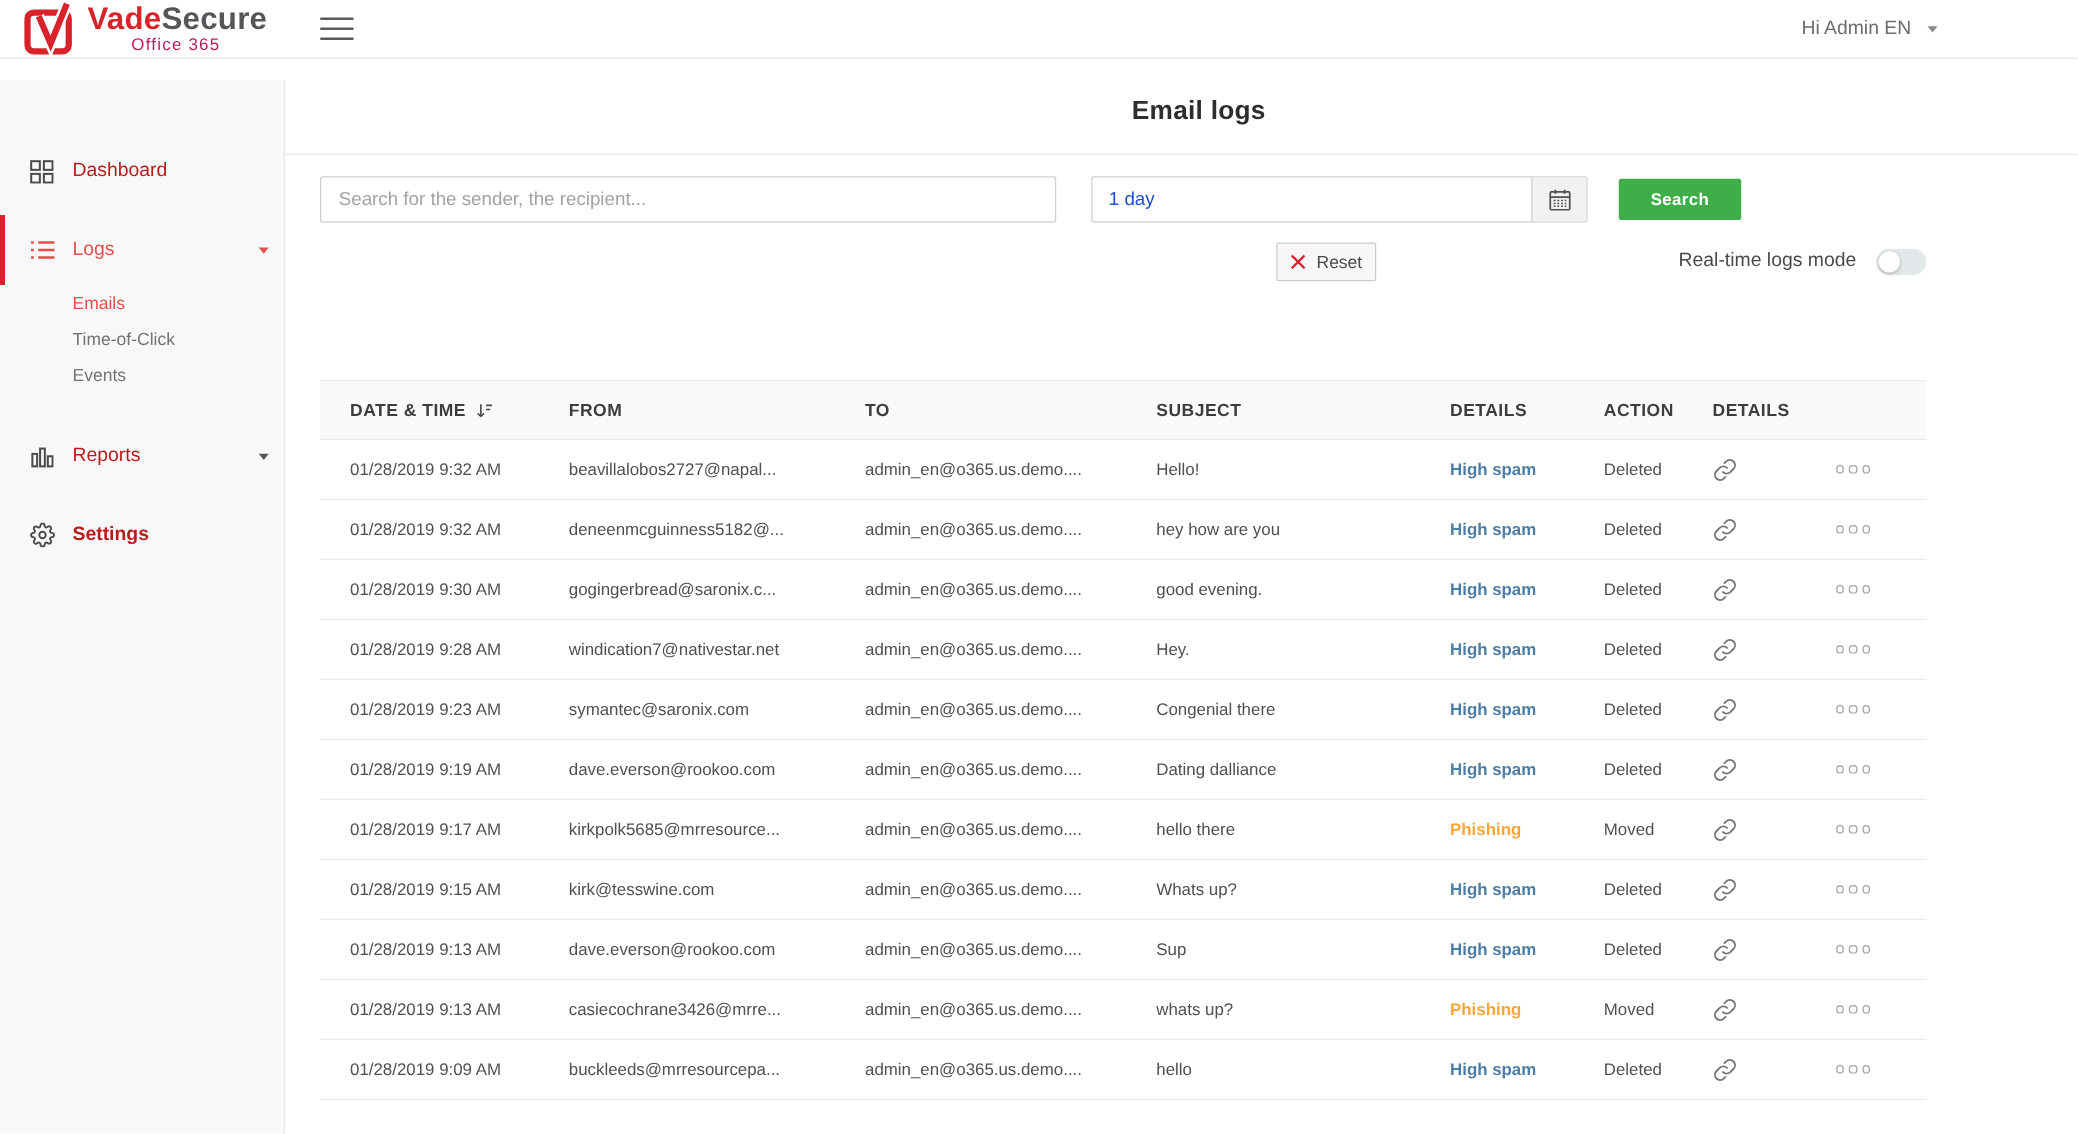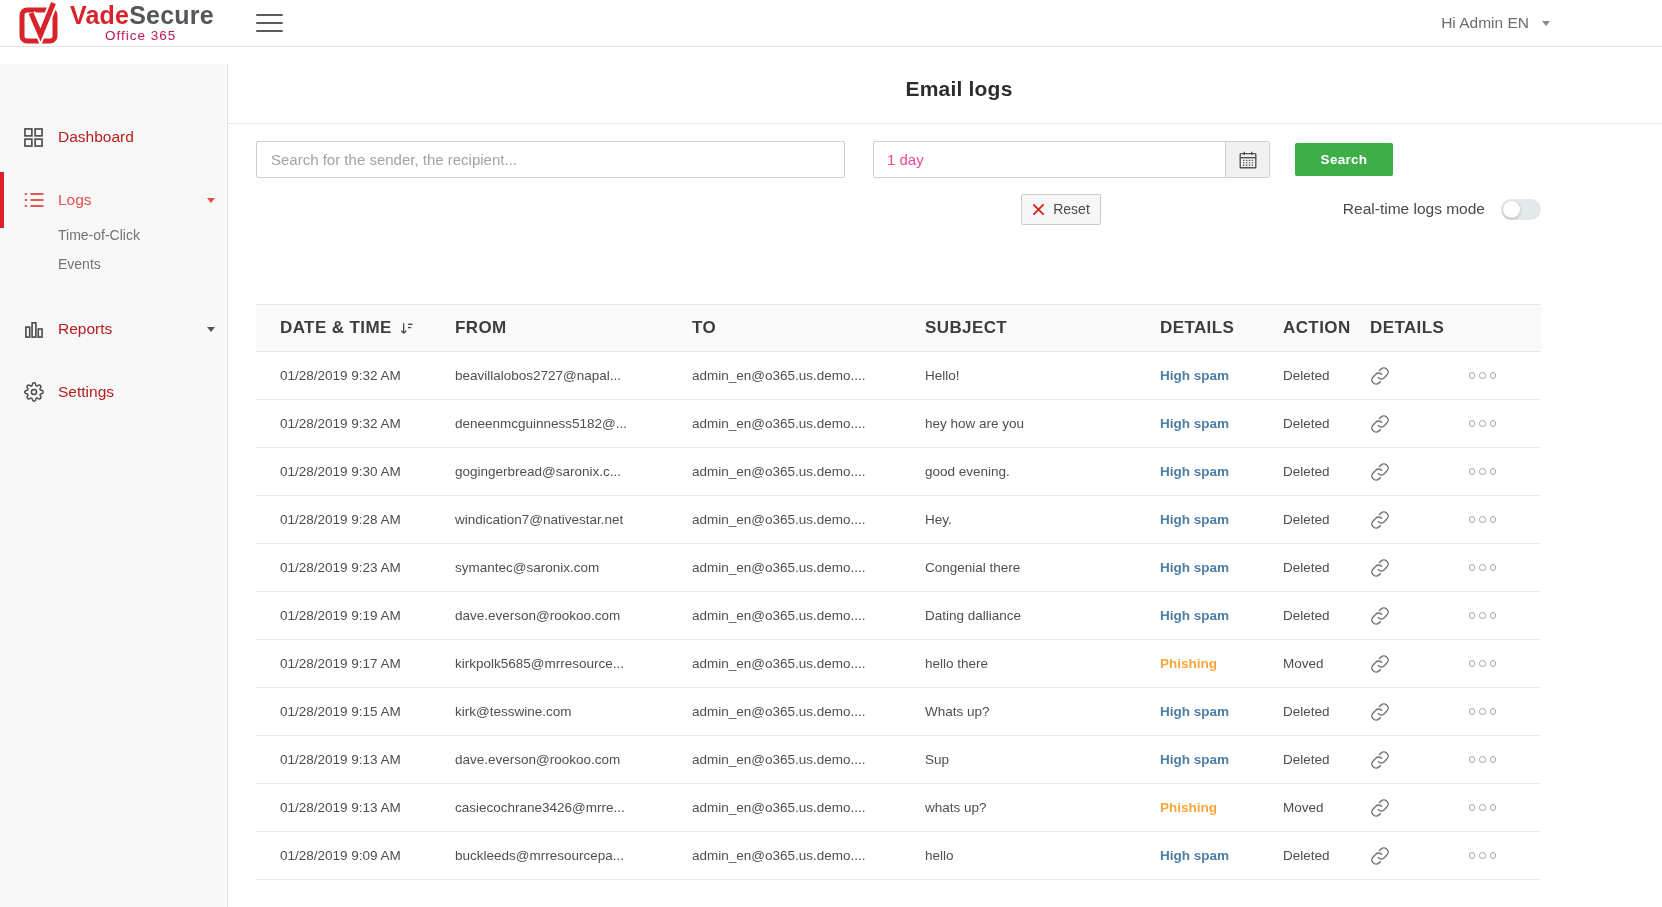--- a/index.html
+++ b/index.html
@@ -35,39 +35,39 @@
     background:#f8f8f8; border-right:1px solid #e5e5e5; z-index:2;}
   .nav-item{ position:relative; display:flex; align-items:center; height:40px;
     padding-left:24px; font-size:15.5px; color:#b91c1c; cursor:pointer;}
   .nav-icon{ width:20px; height:20px; margin-right:14px; flex:none; display:flex; align-items:center;}
   .nav-item .caret-down{ margin-left:auto; margin-right:12px; border-top-color:#555;}
   .nav-item.active{ color:var(--sidebar-active-red); }
   .nav-item.active .caret-down{ border-top-color:var(--sidebar-active-red); }
   .nav-item.active::before{ content:""; position:absolute; left:0; top:-8px; width:4px; height:56px;
     background:var(--brand-red); }
   .mt-dash{ margin-top:53px; } .mt-logs{ margin-top:23px; }
-  .mt-reports{ margin-top:31px; } .mt-settings{ margin-top:23px; }
+  .mt-reports{ margin-top:31px; } .mt-settings{ margin-top:23px;font-weight:bold; }
   .sub-item{ height:29px; display:flex; align-items:center; padding-left:58px;
     font-size:14px; color:#737373; cursor:pointer;}
   .sub-item.active{ color:var(--sidebar-active-red); }
   .mt-sub1{ margin-top:7px; }
 
   
   .main{ margin-left:228px; }
   .page-header{ height:77px; border-bottom:1px solid #e8e8e8;text-align:center; }
   .page-title{ font-size:21px; font-weight:bold; color:#2d2d2d; padding:30px 0 0 28px; letter-spacing:.2px;}
 
   .filters{ margin:17px 121px 0 28px; }
   .filter-row1{ display:flex; align-items:center; height:37px; }
   .search-input{ width:589px; height:37px; border:1px solid #cfcfcf; border-radius:2px;
     padding:0 14px; font-size:15px; color:#4a4a4a; font-family:inherit; outline:none;}
   .search-input::placeholder{ color:#a3a3a3; }
   .date-group{ margin-left:28px; width:397px; height:37px; border:1px solid #cfcfcf;
     border-radius:2px; display:flex; align-items:stretch; cursor:pointer; background:#fff;}
-  .date-value{ flex:1; font-size:15px; color:#ec4899; display:flex; align-items:center; padding-left:13px;}
+  .date-value{ flex:1; font-size:15px; color:#1d4ed8; display:flex; align-items:center; padding-left:13px;}
   .cal-btn{ width:44px; background:#f1f1f1; border-left:1px solid #cfcfcf;
     display:flex; align-items:center; justify-content:center; cursor:pointer;}
   .search-btn{ margin-left:25px; width:98px; height:33px; background:var(--search-green);
     border:none; border-radius:2px; color:#fff; font-weight:bold; font-size:13.5px;
     font-family:inherit; cursor:pointer; letter-spacing:.3px;}
   .filter-row2{ display:flex; align-items:center; height:32px; margin-top:15px; }
   .reset-btn{ margin-left:765px; width:80px; height:31px; background:#f7f7f7;
     border:1px solid #cbcbcb; border-radius:2px; display:flex; align-items:center;
     justify-content:center; gap:8px; font-size:14px; color:#4a4a4a; cursor:pointer;}
   .realtime{ margin-left:auto; display:flex; align-items:center; gap:16px; }
@@ -75,21 +75,21 @@
   .toggle{ position:relative; width:40px; height:21px; border-radius:11px;
     background:#e3e8eb; cursor:pointer; flex:none;}
   .toggle-knob{ position:absolute; top:2px; left:2px; width:17px; height:17px;
     border-radius:50%; background:#fff; box-shadow:0 1px 3px rgba(0,0,0,.25);}
 
   
   .table{ margin:79px 121px 0 28px; }
   .thead,.trow{ display:grid; grid-template-columns:175px 237px 233px 235px 123px 87px 90px 1fr;
     align-items:center; padding-left:24px; }
   .thead{ height:48px; background:#fafafa; border-top:1px solid #e9e9e9; border-bottom:1px solid #e9e9e9;
-    font-size:17px; font-weight:bold; color:#3d3d3d; letter-spacing:.4px;}
+    font-size:14px; font-weight:bold; color:#3d3d3d; letter-spacing:.4px;}
   .th{ display:flex; align-items:center; gap:7px; white-space:nowrap; }
   .trow{ height:48px; border-bottom:1px solid #eaeaea; font-size:13.5px; color:#4f4f4f; background:#fff;}
   .trow > div{ white-space:nowrap; overflow:hidden; padding-right:10px;}
   .cell-status{ font-weight:bold; }
   .cell-details{ display:flex; align-items:center; }
   .cell-menu{ display:flex; justify-content:flex-end; padding-right:45px !important; gap:4px; cursor:pointer;}
   .dot{ width:6.5px; height:6.5px; border:1.2px solid #a3a3a3; border-radius:50%; }
   .link-icon{ cursor:pointer; }
   .trow-partial{ height:39px; background:#fff; }
 </style>
@@ -139,20 +139,23 @@
         <line x1="0.8" y1="3" x2="3" y2="3"></line>
           <line x1="6.5" y1="3" x2="19.5" y2="3"></line>
         <line x1="0.8" y1="9" x2="3" y2="9"></line>
           <line x1="6.5" y1="9" x2="19.5" y2="9"></line>
         <line x1="0.8" y1="15" x2="3" y2="15"></line>
           <line x1="6.5" y1="15" x2="19.5" y2="15"></line>
       </svg>
     </span>
     <span>Logs</span>
     <span class="caret-down"></span>
+  </div>
+  <div class="sub-item active mt-sub1">
+    <span>Emails</span>
   </div>
   <div class="sub-item">
     <span>Time-of-Click</span>
   </div>
   <div class="sub-item">
     <span>Events</span>
   </div>
   <div class="nav-item mt-reports">
     <span class="nav-icon">
       <svg width="19" height="19" viewBox="0 0 20 20" fill="none" stroke="#4a4a4a" stroke-width="1.7">

